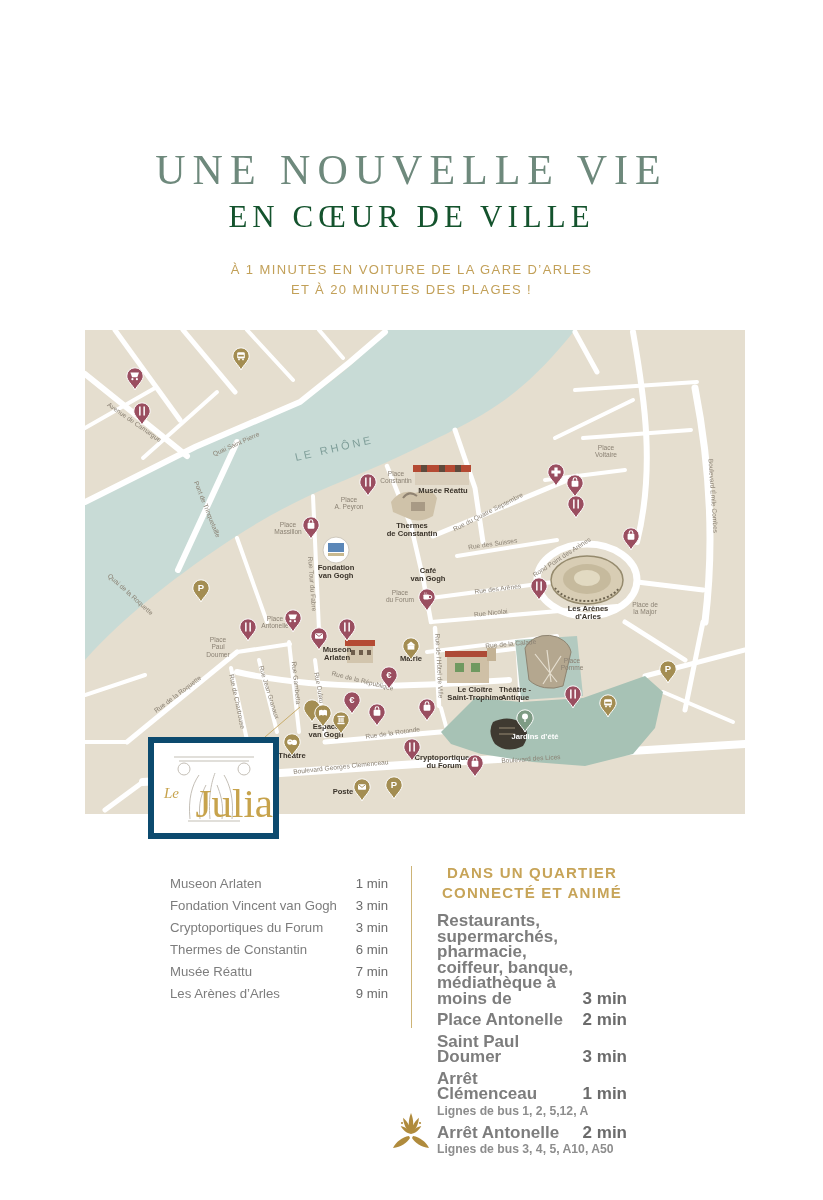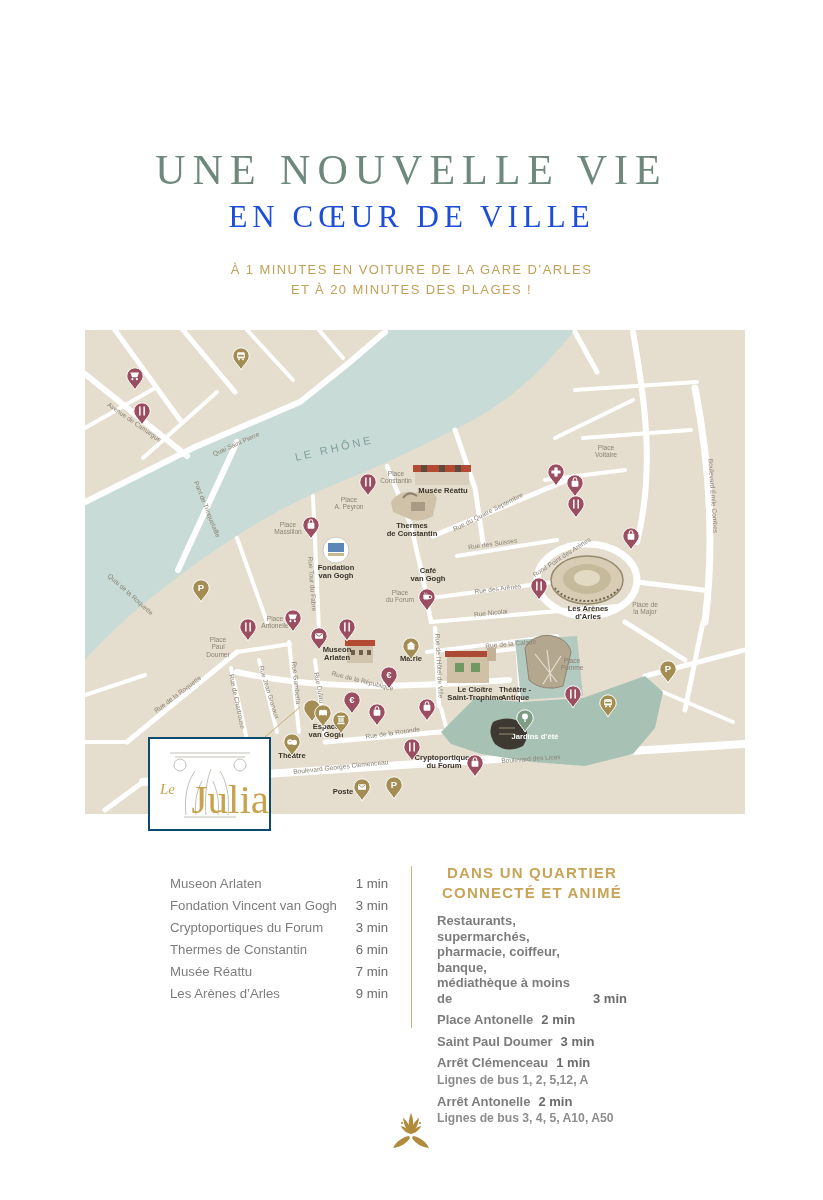--- a/index.html
+++ b/index.html
@@ -1,47 +1,47 @@
 <!DOCTYPE html>
 <html><head>
 <meta charset="utf-8">
 <style>
   html,body{margin:0;padding:0;background:#fff;}
   .page{position:relative;width:823px;height:1200px;background:#ffffff;overflow:hidden;
         font-family:"Liberation Sans",sans-serif;}
   .title1{position:absolute;top:146px;left:0;right:0;text-align:center;
           font-family:"Liberation Serif",serif;font-size:42px;letter-spacing:7px;color:#6e897c;}
   .title2{position:absolute;top:199px;left:0;right:0;text-align:center;
-          font-family:"Liberation Serif",serif;font-size:31px;letter-spacing:5px;color:#1d4ed8;}
+          font-family:"Liberation Serif",serif;font-size:31px;letter-spacing:5px;color:#14532d;}
   .subtitle{position:absolute;top:260px;left:0;right:0;text-align:center;
             color:#c2a058;font-size:13px;letter-spacing:1.4px;line-height:20px;}
   .map-wrap{position:absolute;left:85px;top:330px;width:660px;height:515px;}
   .street-label{font-size:6.6px;fill:#8b8274;text-anchor:middle;}
   .place-label{font-size:6.6px;fill:#8b8274;text-anchor:middle;}
   .lm-label{font-size:7.6px;font-weight:bold;fill:#3b342b;text-anchor:middle;}
   .lm-label.white{fill:#ffffff;}
   .water-label{font-size:11px;letter-spacing:3px;fill:#7f9e99;text-anchor:middle;}
   .logo-box{position:absolute;left:148px;top:737px;width:119px;height:90px;background:#fff;
-            border:2px solid #0c4a6e;z-index:3;}
+            border:6px solid #0c4a6e;z-index:3;}
   .logo-le{position:absolute;left:10px;top:42px;font-family:"Liberation Serif",serif;
            font-style:italic;font-size:15px;color:#c7a34c;z-index:2;}
   .logo-name{position:absolute;left:0;right:0;top:36px;text-align:right;
              font-family:"Liberation Serif",serif;font-size:41px;color:#c7a34c;z-index:2;}
   .capital-svg{position:absolute;left:8px;top:4px;z-index:1;opacity:.85;}
   .divider{position:absolute;left:411px;top:866px;width:1px;height:162px;background:#cdb476;}
   .colL{position:absolute;left:170px;top:862px;width:218px;}
   .colR{position:absolute;left:437px;top:863px;width:190px;font-weight:bold;}
   .col-title{text-align:center;color:#c7a458;font-size:15px;line-height:20px;letter-spacing:1.2px;}
   .colL .items{margin-top:14px;}
   .colR .items{margin-top:10px;}
   .lrow{display:flex;justify-content:space-between;align-items:flex-end;color:#7d7d7d;
         font-size:13.2px;margin-bottom:7px;}
   .lrow .time{color:#6b6b6b;white-space:nowrap;margin-left:8px;}
-  .rrow{display:flex;align-items:flex-end;color:#7d7d7d;
-        font-size:13px;line-height:15.5px;margin-bottom:6px;}
+  .rrow{display:flex;justify-content:space-between;align-items:flex-end;color:#7d7d7d;
+        font-size:17px;line-height:15.5px;margin-bottom:6px;}
   .rrow .lbl{white-space:pre-line;}
   .rrow .time{color:#6b6b6b;white-space:nowrap;margin-left:8px;}
   .rsub{color:#8d8d8d;font-size:12.2px;margin:-4px 0 7px;}
   .ornament{position:absolute;left:386px;top:1100px;}
 </style>
 </head>
 <body>
 
 <div class="page">
 

